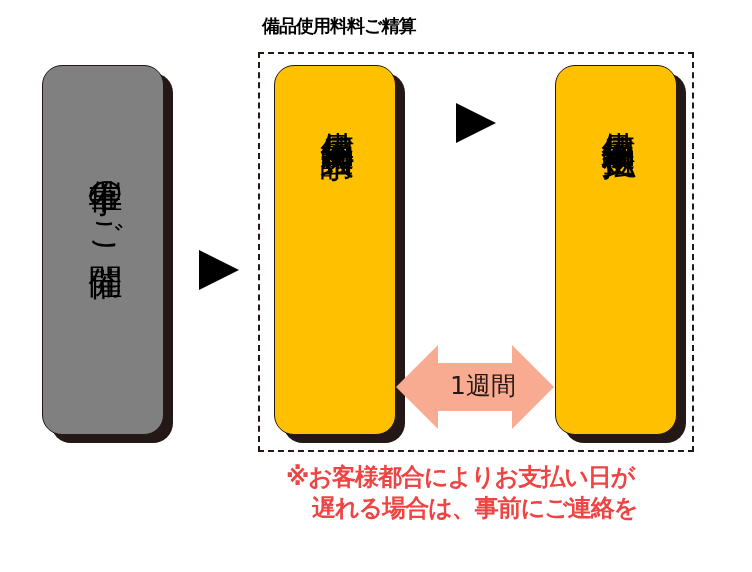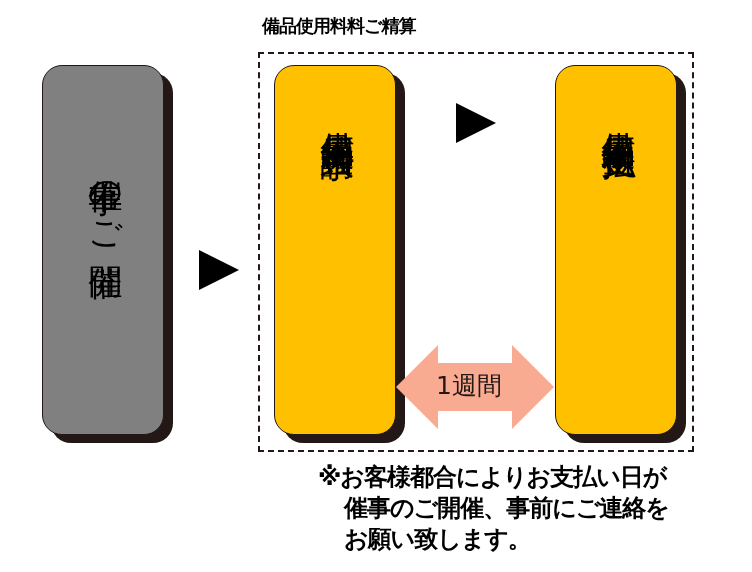--- a/index.html
+++ b/index.html
@@ -18,24 +18,24 @@
   .gray { left:42px; top:65px; width:122px; height:370px; background:#808080; }
   .gray .vtext { top:88px; }
   .yellow1 { left:274px; top:65px; width:122px; height:370px; background:#ffc000; }
   .yellow2 { left:555px; top:65px; width:122px; height:370px; background:#ffc000; }
   .yellow1 .vtext, .yellow2 .vtext { top:40px; }
   .tri { position:absolute; width:0; height:0; border-top:20px solid transparent;
          border-bottom:20px solid transparent; border-left:40px solid #000; }
   .tri1 { left:199px; top:250px; }
   .tri2 { left:456px; top:103px; }
   .dbl { position:absolute; left:396px; top:345px; width:158px; height:84px; }
-  .dbl-label { position:absolute; left:436px; top:369px; width:80px; text-align:left;
+  .dbl-label { position:absolute; left:436px; top:369px; width:80px; text-align:right;
                font-size:25px; color:#231815; line-height:34px; }
   .note { position:absolute; left:286px; top:462px; font-size:24px; font-weight:bold;
-          color:#000000; line-height:31px; white-space:nowrap; letter-spacing:-1px;margin-left:32px; }
+          color:#ef4444; line-height:31px; white-space:nowrap; letter-spacing:-1px; }
   .note .indent { padding-left:26px; display:block; }
 </style>
 </head>
 <body>
 
 <div class="title">備品使用料料ご精算</div>
 
 <div class="dashed"></div>
 
 <div class="box gray">
@@ -54,15 +54,14 @@
   <div class="vtext">備品使用料金支払</div>
 </div>
 
 <svg class="dbl" viewBox="0 0 158 84">
   <polygon points="0,42 42,0 42,18 116,18 116,0 158,42 116,84 116,66 42,66 42,84" fill="#f9ab92"></polygon>
 </svg>
 <div class="dbl-label">1週間</div>
 
 <div class="note">
   <span>※お客様都合によりお支払い日が</span>
-  <span class="indent">催事のご開催、事前にご連絡を</span>
-  <span class="indent">お願い致します。</span>
+  <span class="indent">遅れる場合は、事前にご連絡を</span>
 </div>
 
 </body></html>

